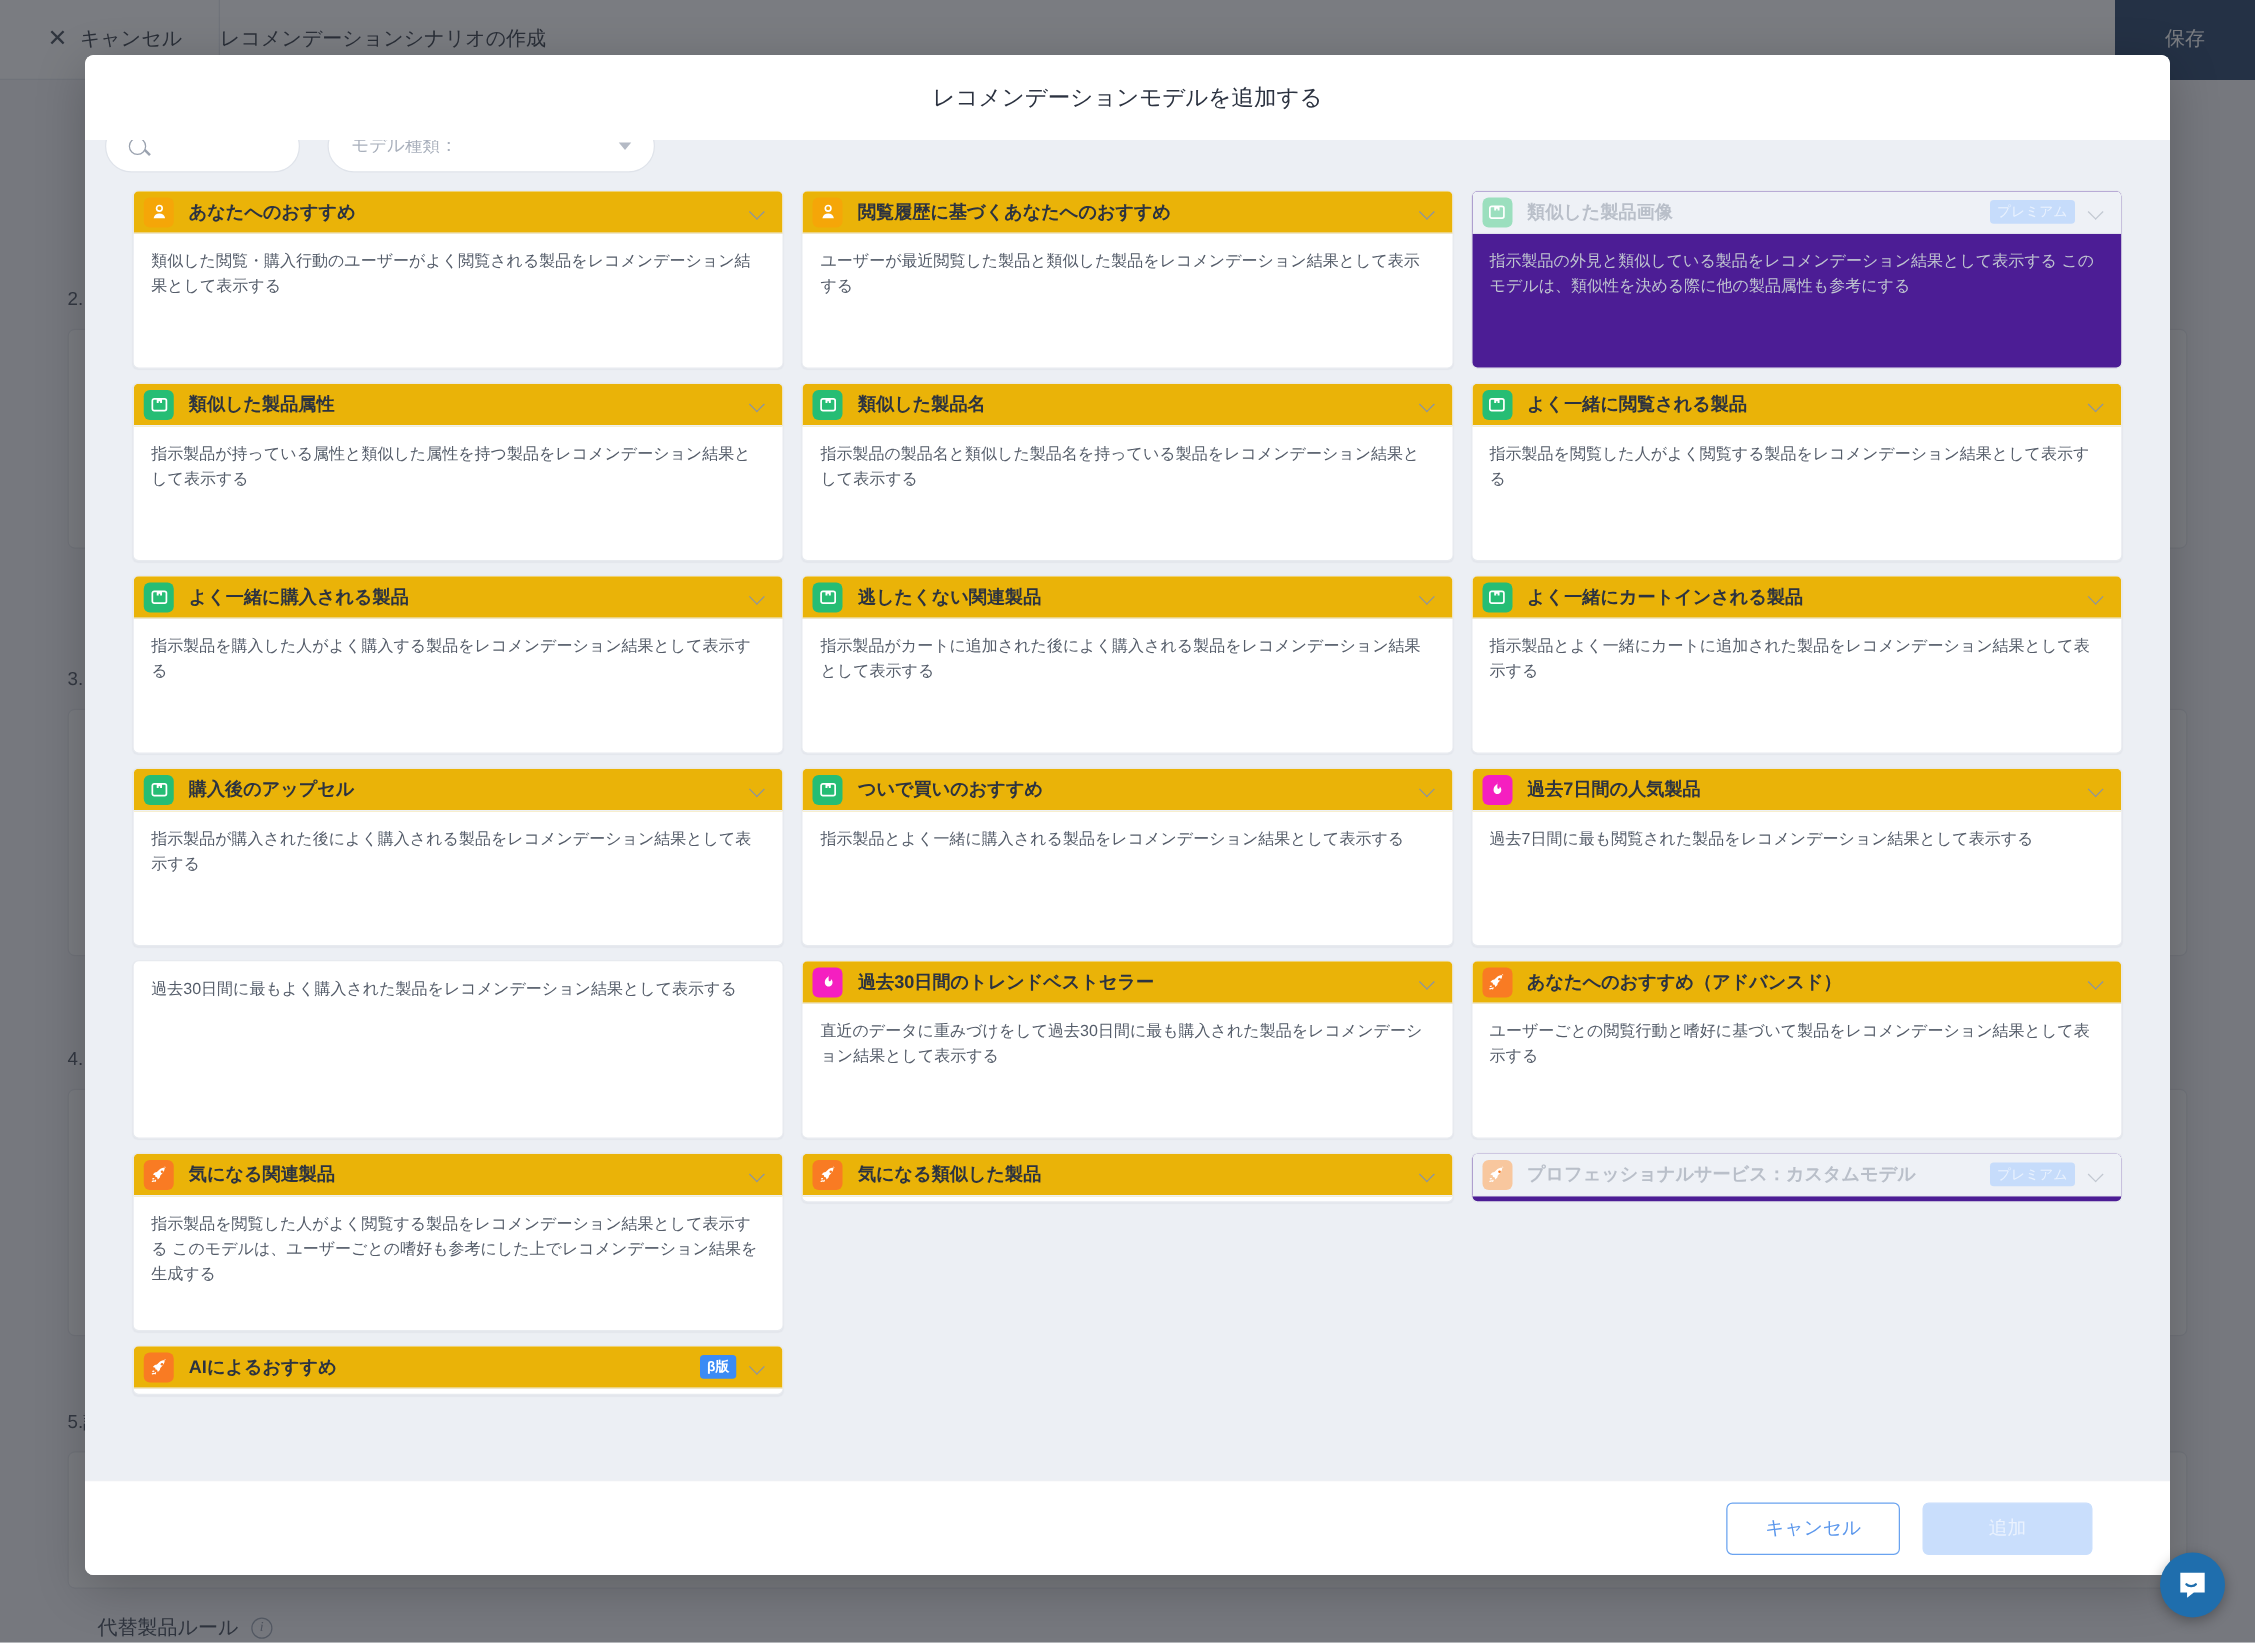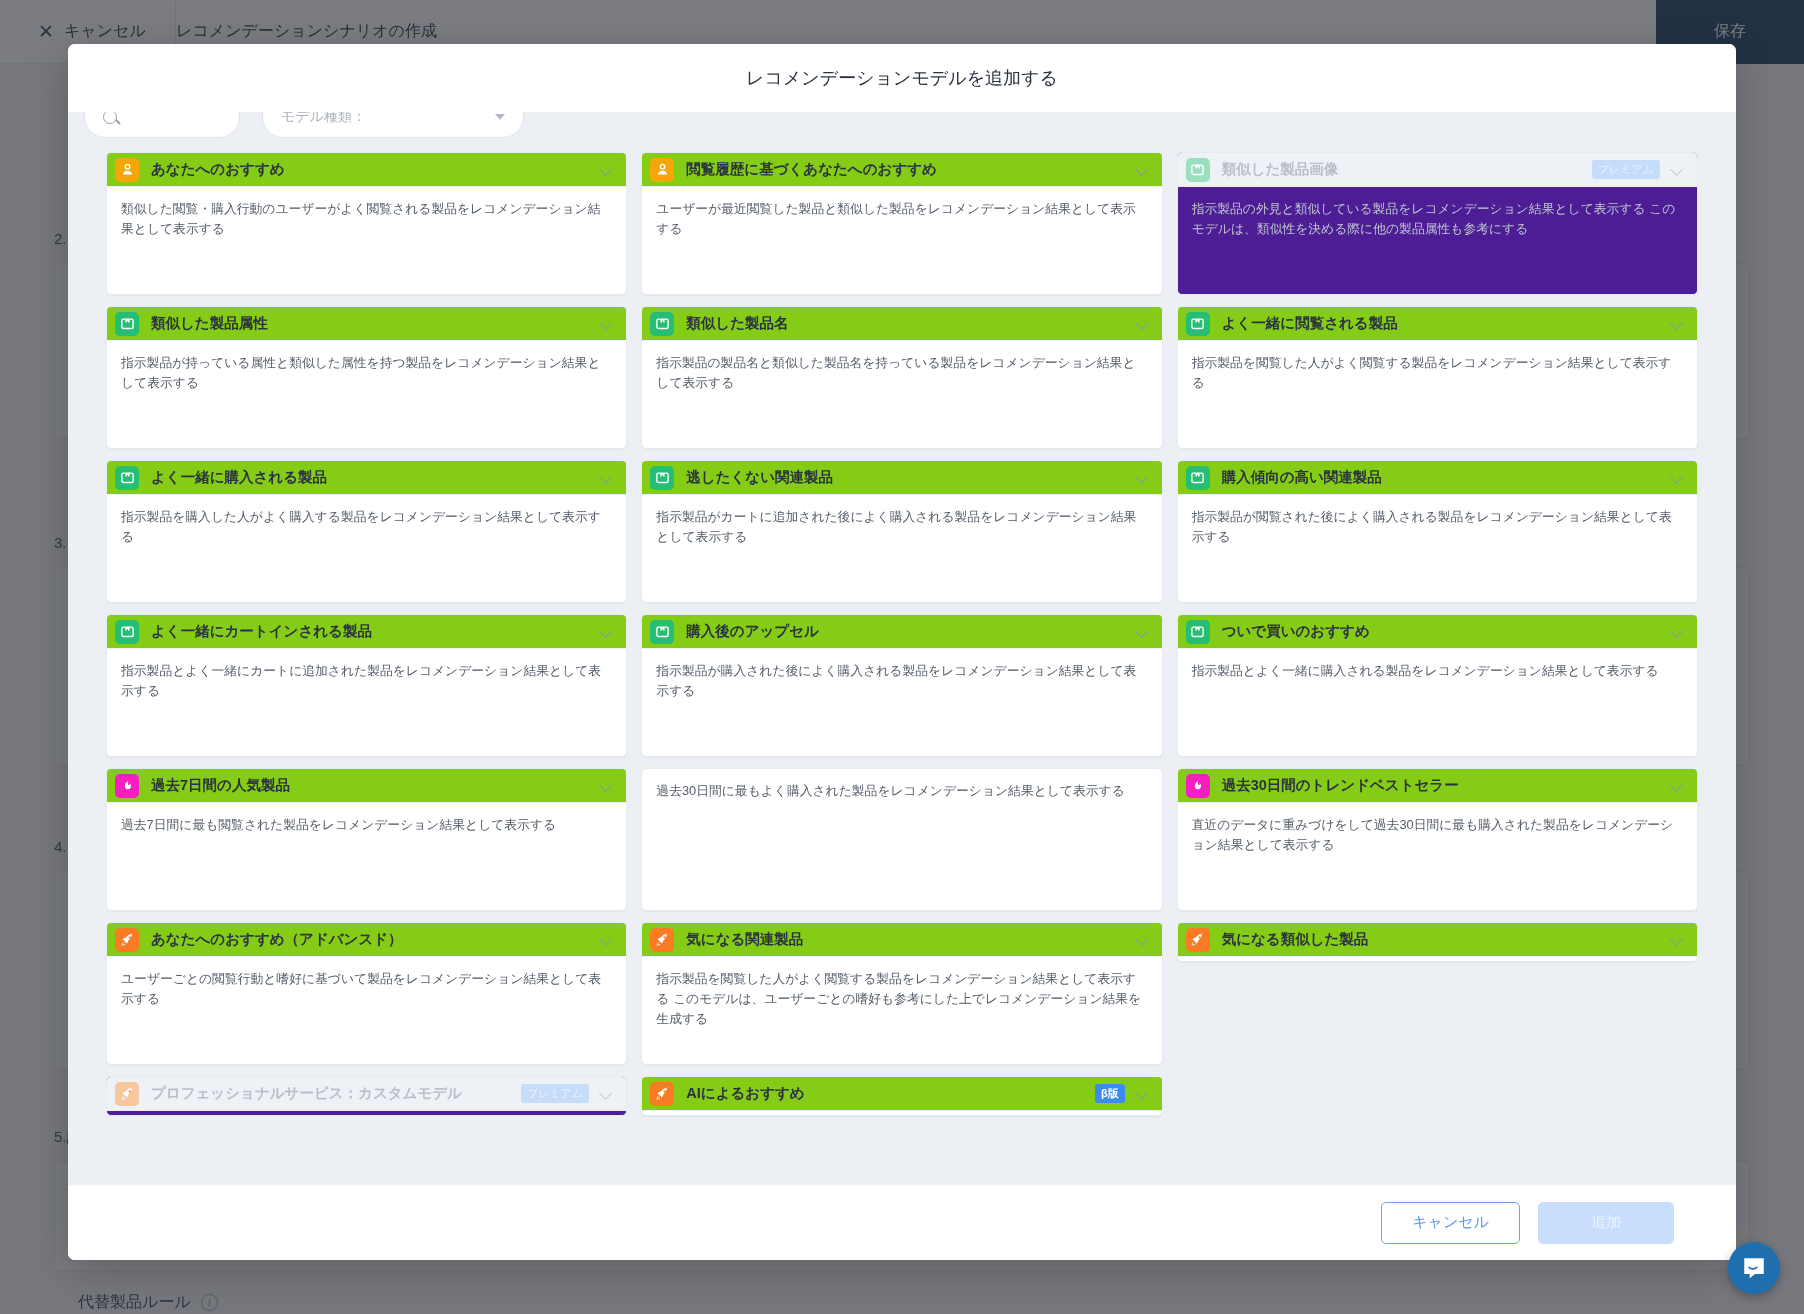--- a/index.html
+++ b/index.html
@@ -22,21 +22,21 @@
   #bg-topbar .cancel-zone {
     width: 176px; height: 64px; display: flex; align-items: center; gap: 10px;
     padding-left: 38px; font-size: 16px; color: #2f3640;
     border-right: 1px solid #e4e7ec;
   }
   #bg-topbar .x-ico { font-size: 19px; color: #3c4450; line-height: 1; }
   #bg-topbar .title {
     flex: 1; font-size: 16px; color: #2f3640; font-weight: 400;
   }
   #bg-topbar .save-btn {
-    width: 148px; height: 64px; background: #1f3c63; color: #ffffff;
+    width: 112px; height: 64px; background: #1f3c63; color: #ffffff;
     display: flex; align-items: center; justify-content: center; font-size: 16px;
   }
 
   .bg-section { position: absolute; left: 54px; }
   .bg-section .sec-label { font-size: 15px; color: #454d5a; margin-bottom: 14px; }
   .bg-section .sec-card {
     width: 1696px; background: #ffffff; border: 1px solid #e6e8ec; border-radius: 6px;
   }
 
   #bg-altrules {
@@ -109,21 +109,21 @@
     gap: 11px 14px;
   }
   .card {
     background: #ffffff; border-radius: 5px; height: 143px;
     border: 1px solid #e7eaef; overflow: hidden;
     display: flex; flex-direction: column;
     box-shadow: 0 1px 1px rgba(25,35,55,0.04);
   }
   .card-head {
     height: 34px; flex: 0 0 34px; display: flex; align-items: center;
-    background: #84cc16; padding-right: 14px;
+    background: #eab308; padding-right: 14px;
     border-bottom: 1px solid #eef1f5;
   }
   .card-ico {
     width: 24px; height: 24px; border-radius: 5px; margin: 0 12px 0 8px;
     flex: 0 0 24px; display: flex; align-items: center; justify-content: center;
   }
   .card-ico svg { width: 15px; height: 15px; display: block; }
   .ico-person  { background: #f5a608; }
   .ico-box     { background: #26bd74; }
   .ico-flame   { background: #f51fc0; }
@@ -354,33 +354,20 @@
             <div class="card-desc">指示製品がカートに追加された後によく購入される製品をレコメンデーション結果として表示する</div>
           </div>
           <div class="card">
             <div class="card-head">
               <span class="card-ico ico-box">
                 <svg viewBox="0 0 24 24">
                   <rect x="3" y="5" width="18" height="15" rx="2.4" fill="none" stroke="#fff" stroke-width="2.2"></rect>
                   <path d="M8.6 5v5.2h2.5V8h1.8v2.2h2.5V5" fill="#fff"></path>
                 </svg>
               </span>
-              <span class="card-name">購入傾向の高い関連製品</span>
-              <span class="chev"></span>
-            </div>
-            <div class="card-desc">指示製品が閲覧された後によく購入される製品をレコメンデーション結果として表示する</div>
-          </div>
-          <div class="card">
-            <div class="card-head">
-              <span class="card-ico ico-box">
-                <svg viewBox="0 0 24 24">
-                  <rect x="3" y="5" width="18" height="15" rx="2.4" fill="none" stroke="#fff" stroke-width="2.2"></rect>
-                  <path d="M8.6 5v5.2h2.5V8h1.8v2.2h2.5V5" fill="#fff"></path>
-                </svg>
-              </span>
               <span class="card-name">よく一緒にカートインされる製品</span>
               <span class="chev"></span>
             </div>
             <div class="card-desc">指示製品とよく一緒にカートに追加された製品をレコメンデーション結果として表示する</div>
           </div>
           <div class="card">
             <div class="card-head">
               <span class="card-ico ico-box">
                 <svg viewBox="0 0 24 24">
                   <rect x="3" y="5" width="18" height="15" rx="2.4" fill="none" stroke="#fff" stroke-width="2.2"></rect>

